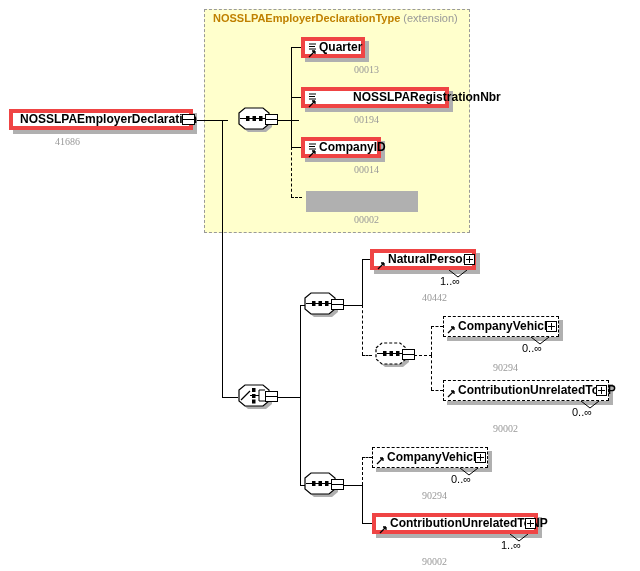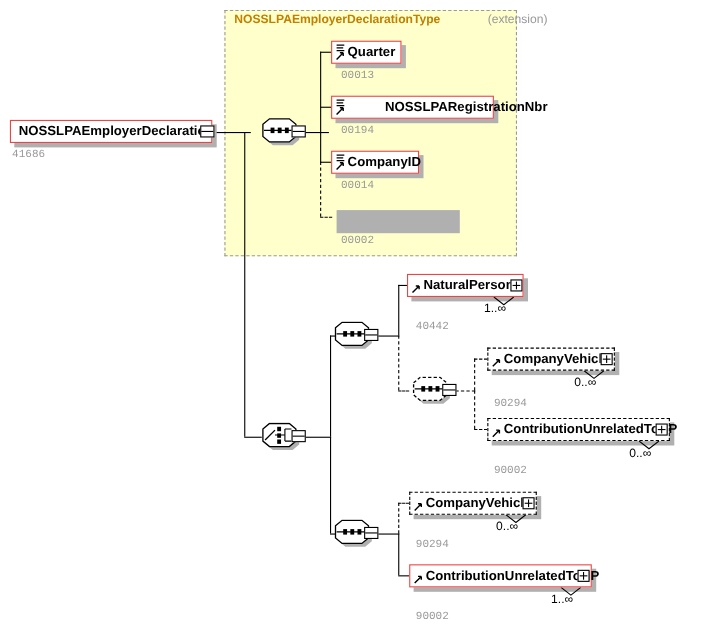--- a/index.html
+++ b/index.html
@@ -28,21 +28,20 @@
   .type-label {
     position: absolute;
     font-size: 11px;
     font-weight: bold;
     color: #c08000;
     white-space: nowrap;
   }
   .type-label .ext {
     font-weight: normal;
     color: #999999;
-    margin-left: 40px;
   }
 
   
   .ln {
     position: absolute;
     background: #000000;
   }
   .ln.h { height: 1px; }
   .ln.v { width: 1px; }
   .dl {
@@ -56,21 +55,21 @@
     border: 0;
     border-left: 1px dashed #000000;
     width: 0;
   }
 
   
   .node {
     position: absolute;
     box-sizing: border-box;
     background: #ffffff;
-    border: 1px solid #ef4444;
+    border: 4px solid #ef4444;
     height: 21px;
     display: flex;
     align-items: center;
     white-space: nowrap;
   }
   .node.dashed { border: 1px dashed #000000; }
   .node-shadow {
     position: absolute;
     background: #b0b0b0;
     z-index: 0;
@@ -139,21 +138,22 @@
     height: 1px;
     background: #000000;
   }
 
   
   .id-text {
     position: absolute;
     font-size: 10px;
     color: #999999;
     white-space: nowrap;
-    font-family: Liberation Mono, monospace;
+    font-family: Liberation Serif, serif;
+    margin-left: 44px;
   }
   .card-text {
     position: absolute;
     font-size: 11px;
     color: #000000;
     white-space: nowrap;
   }
 
   
   .comp {

